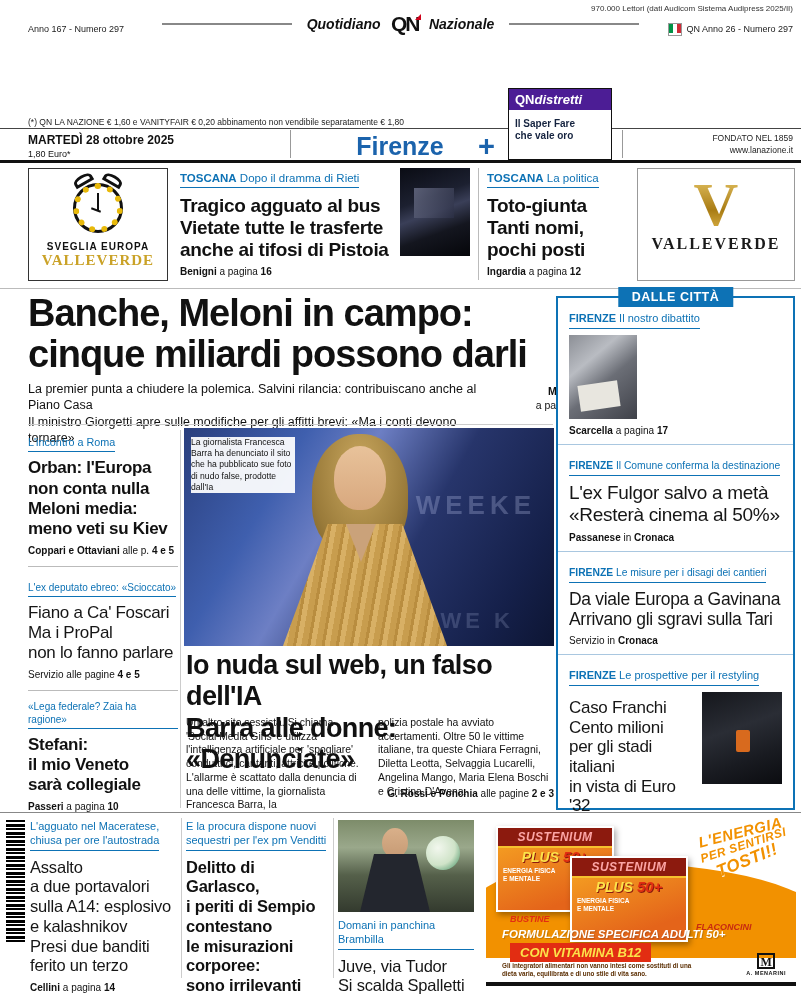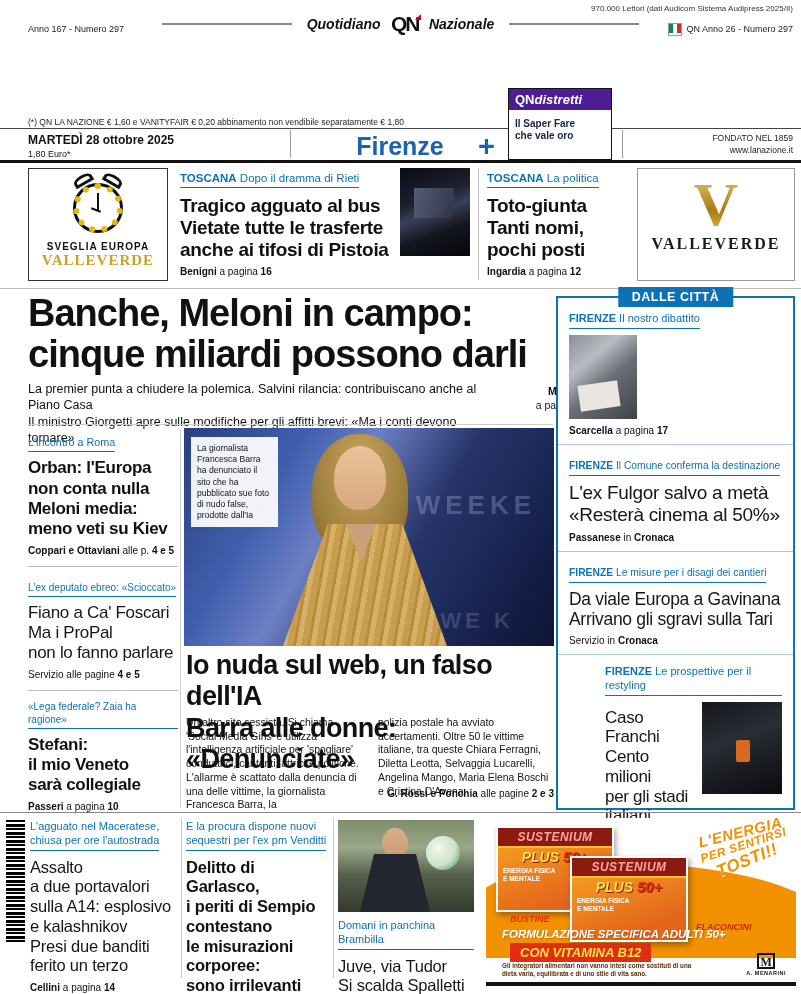--- a/index.html
+++ b/index.html
@@ -97,33 +97,33 @@
   .cphoto .wm2 { position:absolute; right:40px; bottom:12px; font-size:22px; letter-spacing:4px; color:rgba(210,220,255,0.18); font-weight:bold; }
   .cphoto .hair { position:absolute; left:128px; top:6px; width:96px; height:120px; border-radius:48% 48% 40% 40%;
     background:radial-gradient(ellipse at 50% 30%,#caa85f,#9a7b3a 70%,#7a5f2a); }
   .cphoto .face { position:absolute; left:150px; top:18px; width:52px; height:64px; border-radius:50% 50% 45% 45%;
     background:linear-gradient(180deg,#e8c29a,#d8a87e); }
   .cphoto .body { position:absolute; left:96px; top:96px; width:170px; height:130px;
     background:repeating-linear-gradient(100deg,#c89d4e 0 6px,#b98d3f 6px 9px,#d8b065 9px 14px);
     clip-path:polygon(28% 0,72% 0,100% 100%,0 100%); }
   .cphoto .vneck { position:absolute; left:162px; top:96px; width:30px; height:38px; background:#caa27a;
     clip-path:polygon(0 0,100% 0,50% 100%); }
-  .cphoto .caption { position:absolute; left:7px; top:9px; width:87px; background:rgba(255,255,255,0.93);
-    font-size:8.6px; line-height:1.3; padding:6px; color:#111; }
+  .cphoto .caption { position:absolute; left:7px; top:9px; width:104px; background:rgba(255,255,255,0.93);
+    font-size:8.6px; line-height:1.3; color:#111; }
   .cstory-hl { position:absolute; left:186px; top:650px; width:380px; font-size:27px; font-weight:800; line-height:1.16; letter-spacing:-0.6px; white-space:pre-line; }
   .cstory-body { position:absolute; left:186px; top:716px; width:368px; display:flex; gap:16px; }
   .cstory-body .colA, .cstory-body .colB { width:176px; font-size:10.4px; line-height:1.32; color:#111; }
   .cstory-by { position:absolute; left:370px; top:788px; width:184px; text-align:right; font-size:10px; }
 
   
   .rail { position:absolute; left:556px; top:296px; width:239px; height:514px; border:2px solid #0d72b5; background:#fff; }
   .rail-tab { position:absolute; left:50%; transform:translateX(-50%); top:-11px; background:#0d72b5; color:#fff;
     font-weight:bold; font-size:12.5px; letter-spacing:0.5px; padding:3px 14px; white-space:nowrap; }
   .rail .item { padding:10px 11px 8px; border-bottom:1px solid #a9c7e0; }
-  .rail .item:last-child { border-bottom:none;margin-left:36px; }
+  .rail .item:last-child { border-bottom:none; }
   .rail .kicker { font-size:11px; }
   .rail .hl { font-size:19px; line-height:1.16; letter-spacing:-0.3px; margin-top:6px; }
   .rail .row { display:flex; gap:8px; margin-top:6px; }
   .ph-protest { width:68px; height:84px; flex:none;
     background:linear-gradient(140deg,#8c8f96 0%,#b9bcc2 30%,#6b6e76 55%,#3f4149 100%); position:relative; }
   .ph-protest::after { content:""; position:absolute; left:10px; bottom:10px; width:40px; height:26px; background:#e8e6df; transform:rotate(-8deg); }
   .ph-stadium { width:80px; height:92px; flex:none;
     background:linear-gradient(160deg,#15171c 0%,#2a2d35 40%,#191b21 70%,#0b0c10 100%); position:relative; }
   .ph-stadium::after { content:""; position:absolute; left:34px; top:38px; width:14px; height:22px; background:#d86a1e; border-radius:2px; }
   .rail .hl4 { width:130px; }

